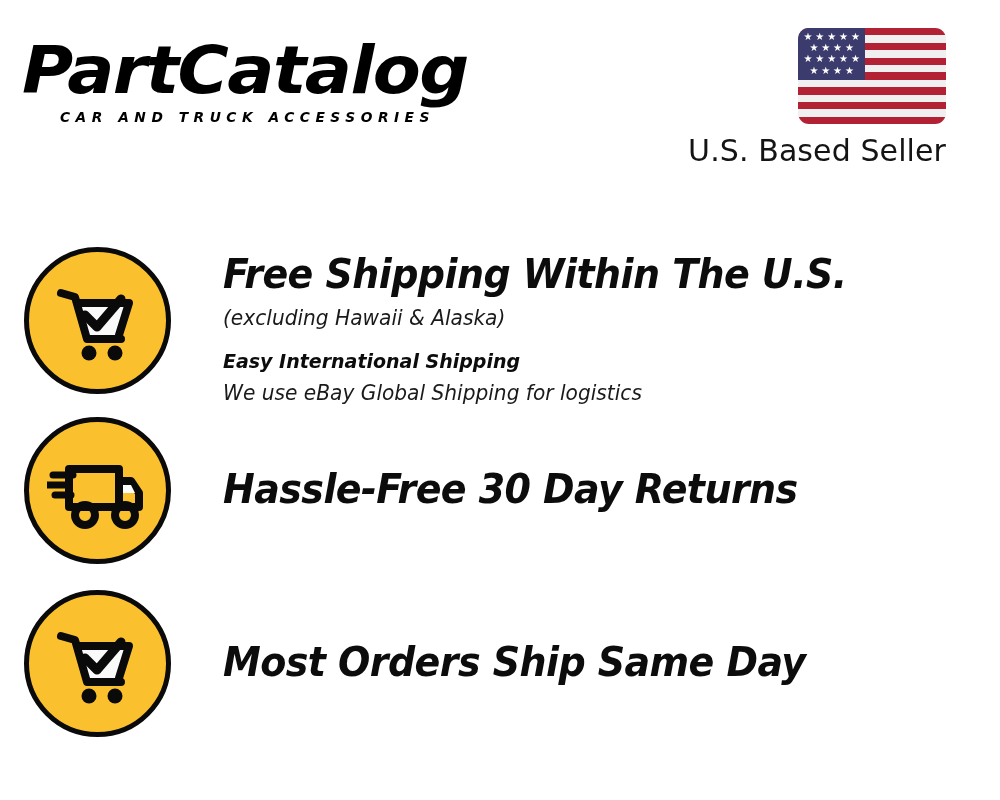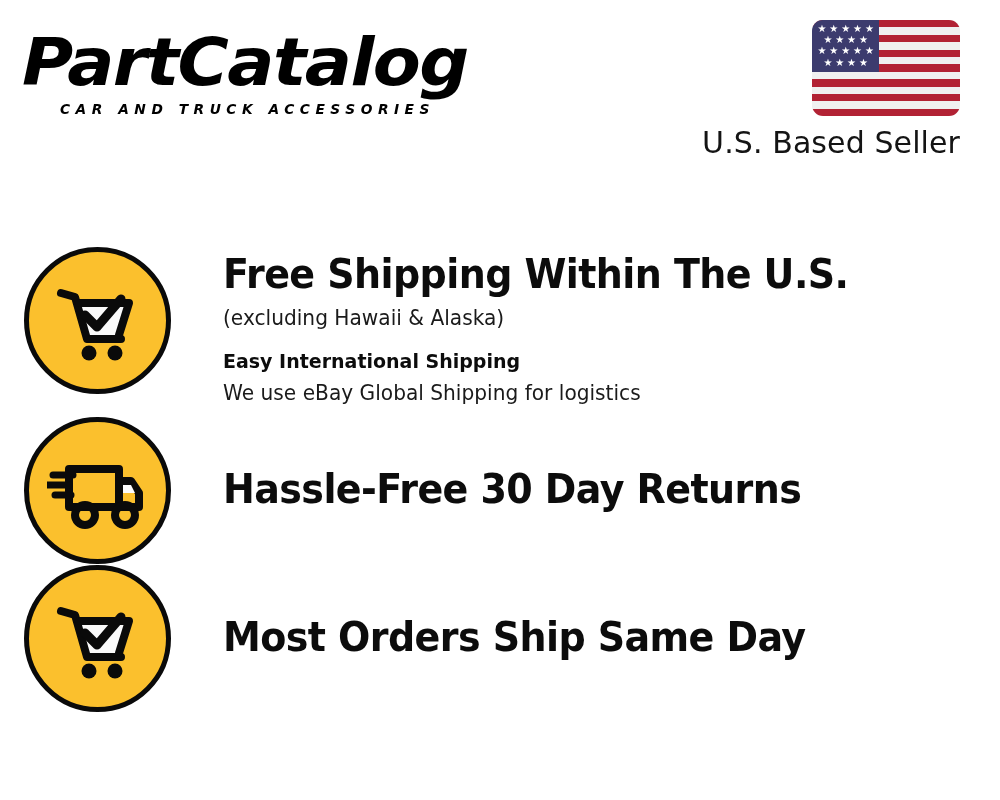--- a/index.html
+++ b/index.html
@@ -14,25 +14,24 @@
     position: relative;
     overflow: hidden;
     font-family: "Liberation Sans", sans-serif;
     color: #111111;
     -webkit-font-smoothing: antialiased;
   }
 
   
   .header {
     position: absolute;
-    top: 8px;
+    top: 16px;
     left: 0;
     width: 960px;
     height: 170px;
-    padding-left: 14px;
   }
 
   
   .logo-block {
     position: absolute;
     left: 22px;
     top: 22px;
     width: 470px;
   }
   .logo-wordmark {
@@ -133,24 +132,25 @@
     left: 0;
     top: 170px;
     width: 1000px;
   }
   .badge-row {
     position: absolute;
     left: 0;
     width: 924px;
     display: flex;
     align-items: flex-start;
+    font-style: italic;
   }
   .badge-row.row-1 { top: 75px;  height: 175px; }
   .badge-row.row-2 { top: 245px; height: 175px; }
-  .badge-row.row-3 { top: 393px; height: 175px; justify-content: flex-end; }
+  .badge-row.row-3 { top: 418px; height: 175px; justify-content: flex-end; }
 
   .icon-wrap {
     width: 200px;
     flex: 0 0 200px;
     display: flex;
     justify-content: center;
     align-items: flex-start;
     padding-top: 2px;
     box-sizing: border-box;
   }

